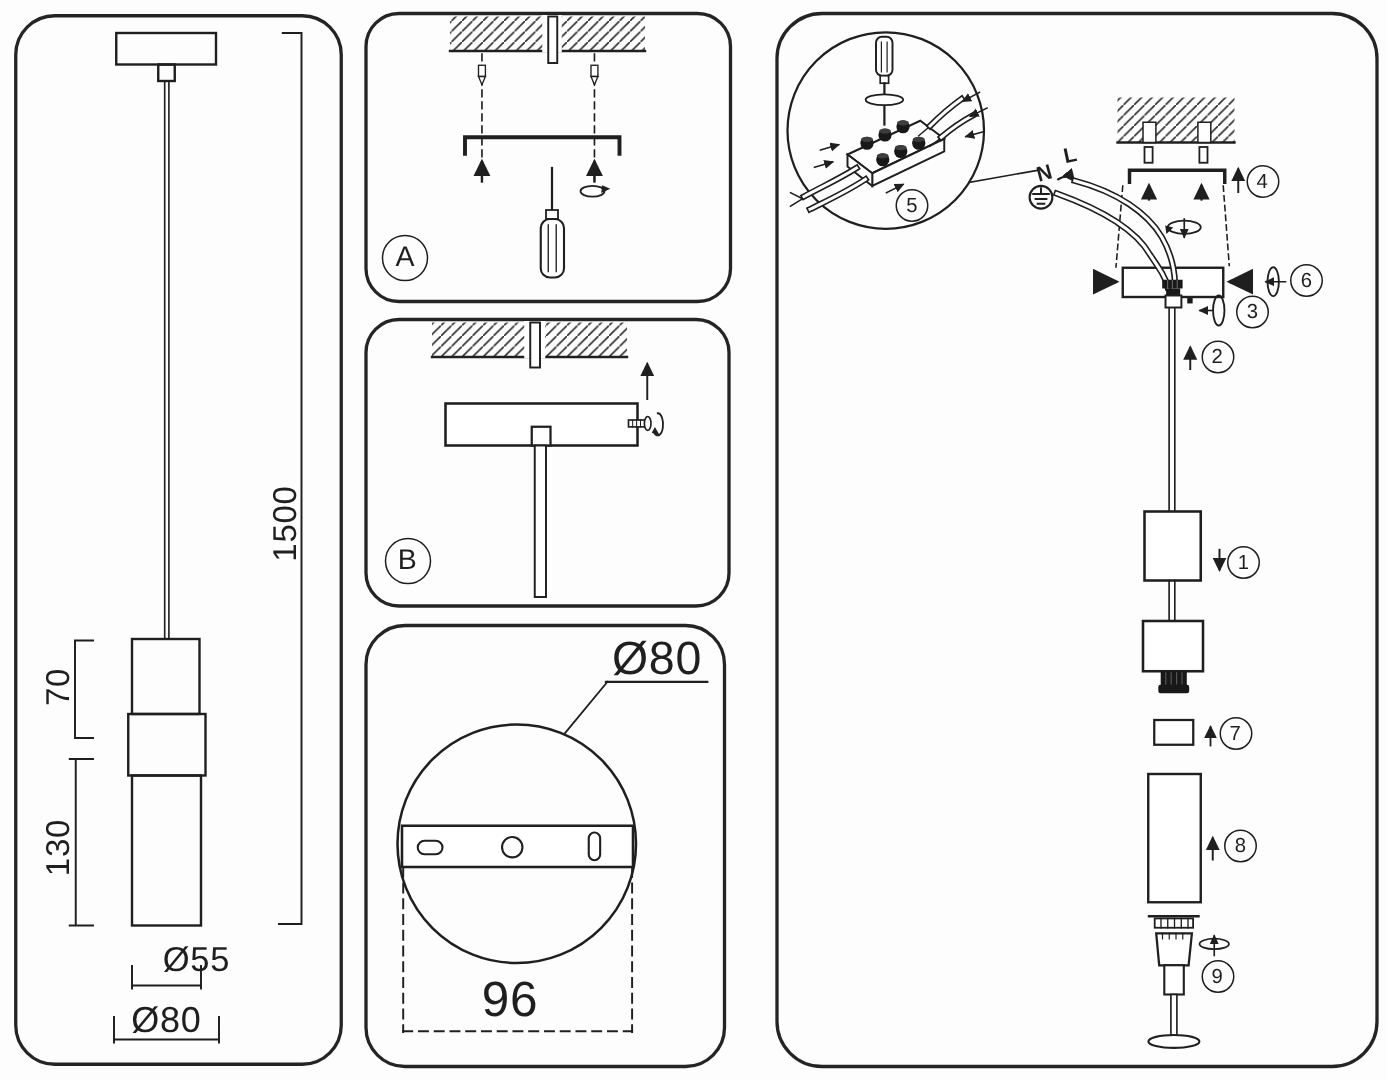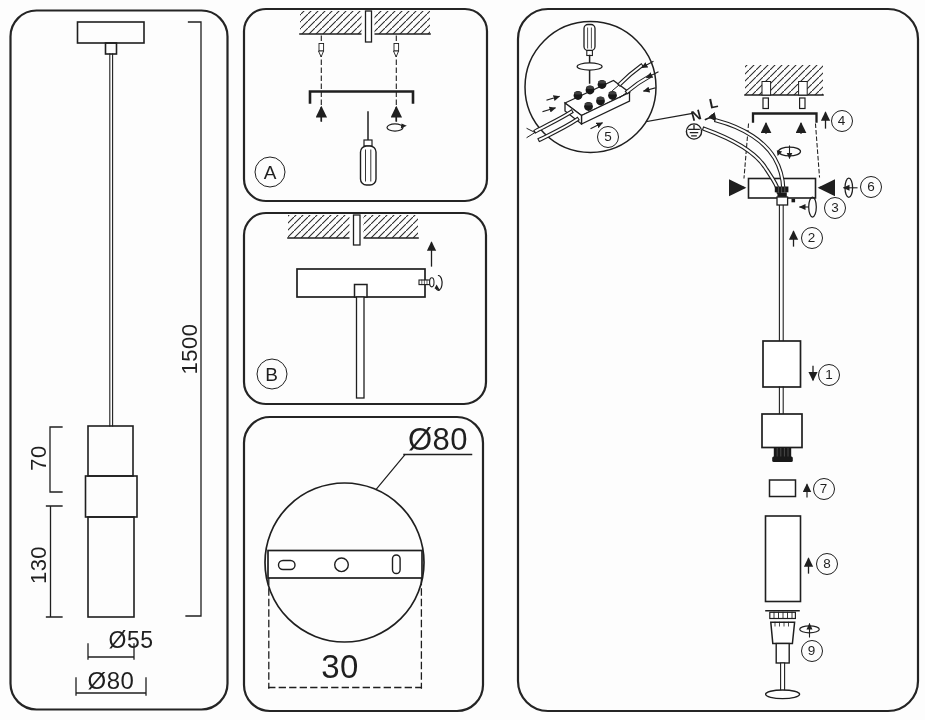--- a/index.html
+++ b/index.html
@@ -284,21 +284,21 @@
   <span class="dim fs24" style="left:111px;top:681px;">Ø80</span>
 
   <div class="badge big" style="left:270px;top:172px;">
       <span>A</span>
     </div>
   <div class="badge big" style="left:271.5px;top:373.5px;">
       <span>B</span>
     </div>
 
   <span class="dim fs31" style="left:438px;top:439px;">Ø80</span>
-  <span class="dim fs33" style="left:340px;top:666px;">30</span>
+  <span class="dim fs33" style="left:340px;top:666px;">96</span>
 
   <span class="wire-label" style="left:691px;top:108px;transform:rotate(-15deg);">N</span>
   <span class="wire-label" style="left:709px;top:96px;transform:rotate(-12deg);">L</span>
 
   <div class="badge sm" style="left:608px;top:137px;">
       <span>5</span>
     </div>
   <div class="badge sm" style="left:841.5px;top:121px;">
       <span>4</span>
     </div>

